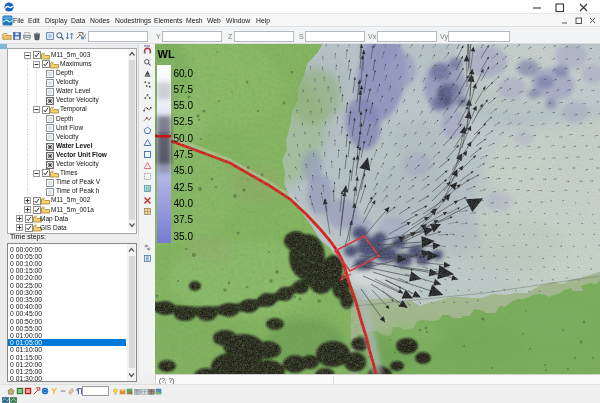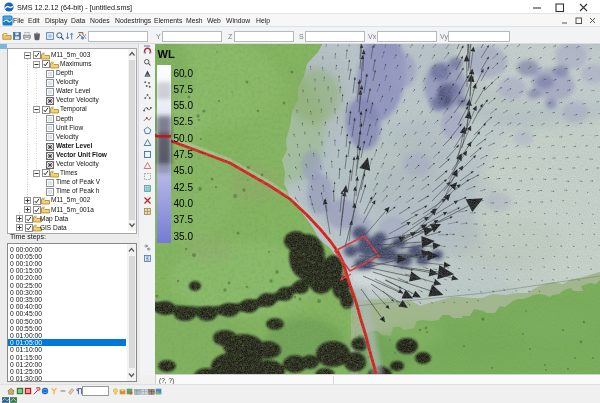--- a/index.html
+++ b/index.html
@@ -6,21 +6,20 @@
 .tb-box{position:absolute;top:4px;height:11px;background:#fff;border:1px solid #b4b9c1}
 .tb-lab{position:absolute;top:6px;font-size:7px;color:#7a8088}
 </style></head>
 <body>
 
 <div class="abs" style="left:0;top:0;width:600px;height:14px;background:#ffffff;border-bottom:1px solid #e3e6e8">
  <svg class="abs" style="left:4px;top:2px" width="10" height="10">
       <circle cx="5" cy="5" r="4.6" fill="#1565c0"></circle>
       <path d="M1.2,6.5 Q3,3.5 5,5 T8.8,4.2" stroke="#fff" stroke-width="1.3" fill="none"></path>
     </svg>
- <span class="abs" style="left:17px;top:2.5px;font-size:7.2px;color:#111">SMS 12.2.12 (64-bit) - [untitled.sms]</span>
  <svg class="abs" style="left:527px;top:0" width="73" height="14">
    <line x1="6" y1="8" x2="14" y2="8" stroke="#333" stroke-width="1.1"></line>
    <rect x="29" y="4" width="7.5" height="7.5" fill="none" stroke="#333" stroke-width="1.1"></rect>
    <path d="M 53,4 L 60,11 M 60,4 L 53,11" stroke="#333" stroke-width="1.1"></path>
  </svg>
 </div>
 
 <div class="abs" style="left:0;top:14px;width:600px;height:13px;background:#f7f7f7;border-bottom:1px solid #e0e0e0">
  <svg class="abs" style="left:2px;top:1px" width="11" height="11">
       <rect x="0.5" y="0.5" width="10" height="10" rx="1.5" fill="#2277bb"></rect>

